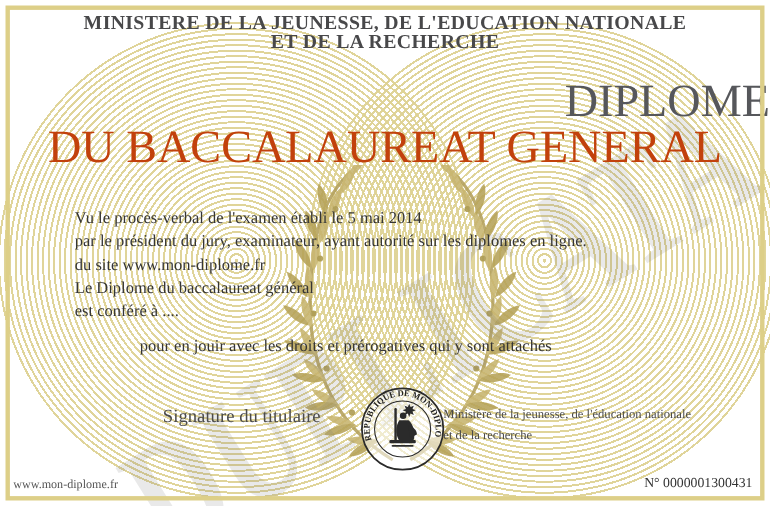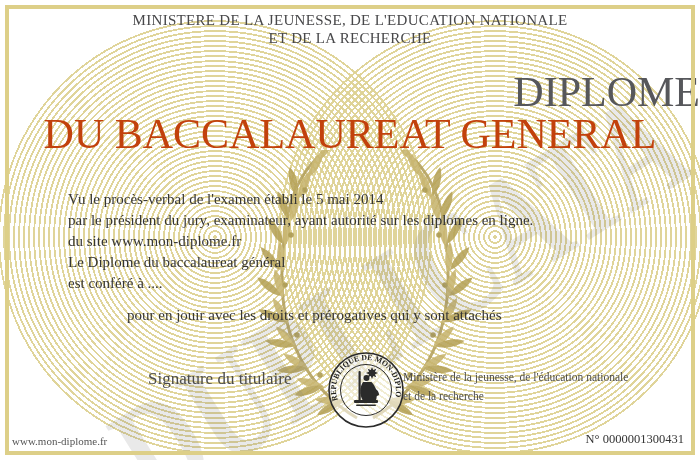--- a/index.html
+++ b/index.html
@@ -15,21 +15,21 @@
     background:repeating-radial-gradient(circle at center,rgba(222,210,148,0.95) 0 1.8px,rgba(255,255,255,0) 1.8px 5px);}
   .rosette.right{left:277px;top:19px;
     background:repeating-radial-gradient(circle at center,rgba(222,210,148,0.95) 0 1.8px,rgba(255,255,255,0) 1.8px 5px);}
   .laurel{position:absolute;left:225px;top:150px;opacity:.88;}
   .watermark{
     position:absolute;left:400px;top:298px;white-space:nowrap;
     transform:translate(-50%,-50%) rotate(-32deg) scaleX(.72);
     font-size:150px;font-weight:bold;color:rgba(120,120,120,0.16);letter-spacing:2px;z-index:3;
   }
   .hdr{position:absolute;top:11px;left:0;width:100%;text-align:center;
-    font-size:15px;line-height:18px;color:#48484a;letter-spacing:.3px;z-index:4;}
+    font-size:18px;line-height:18px;color:#48484a;letter-spacing:.3px;z-index:4;font-weight:bold;}
   .title1{position:absolute;top:71px;left:0;width:100%;text-align:right;
     font-size:42px;line-height:42px;color:#56575b;z-index:4;}
   .title2{position:absolute;top:112px;left:0;width:100%;text-align:center;
     font-size:42px;line-height:44px;color:#c2410c;z-index:4;}
   .body-block{position:absolute;left:68px;top:189px;font-size:15px;line-height:21px;color:#353535;z-index:4;}
   .grant{position:absolute;left:112px;top:307px;font-size:15px;color:#353535;z-index:4;margin-left:15px;}
   .sig{position:absolute;left:148px;top:369px;font-size:17px;color:#4b4b4b;z-index:4;}
   .ministry{position:absolute;left:403px;top:368px;font-size:11.5px;line-height:19px;color:#4b4b4b;z-index:4;}
   .seal{position:absolute;left:327px;top:351px;z-index:5;}
   .url{position:absolute;left:12px;top:435px;font-size:11px;color:#555;z-index:4;}

